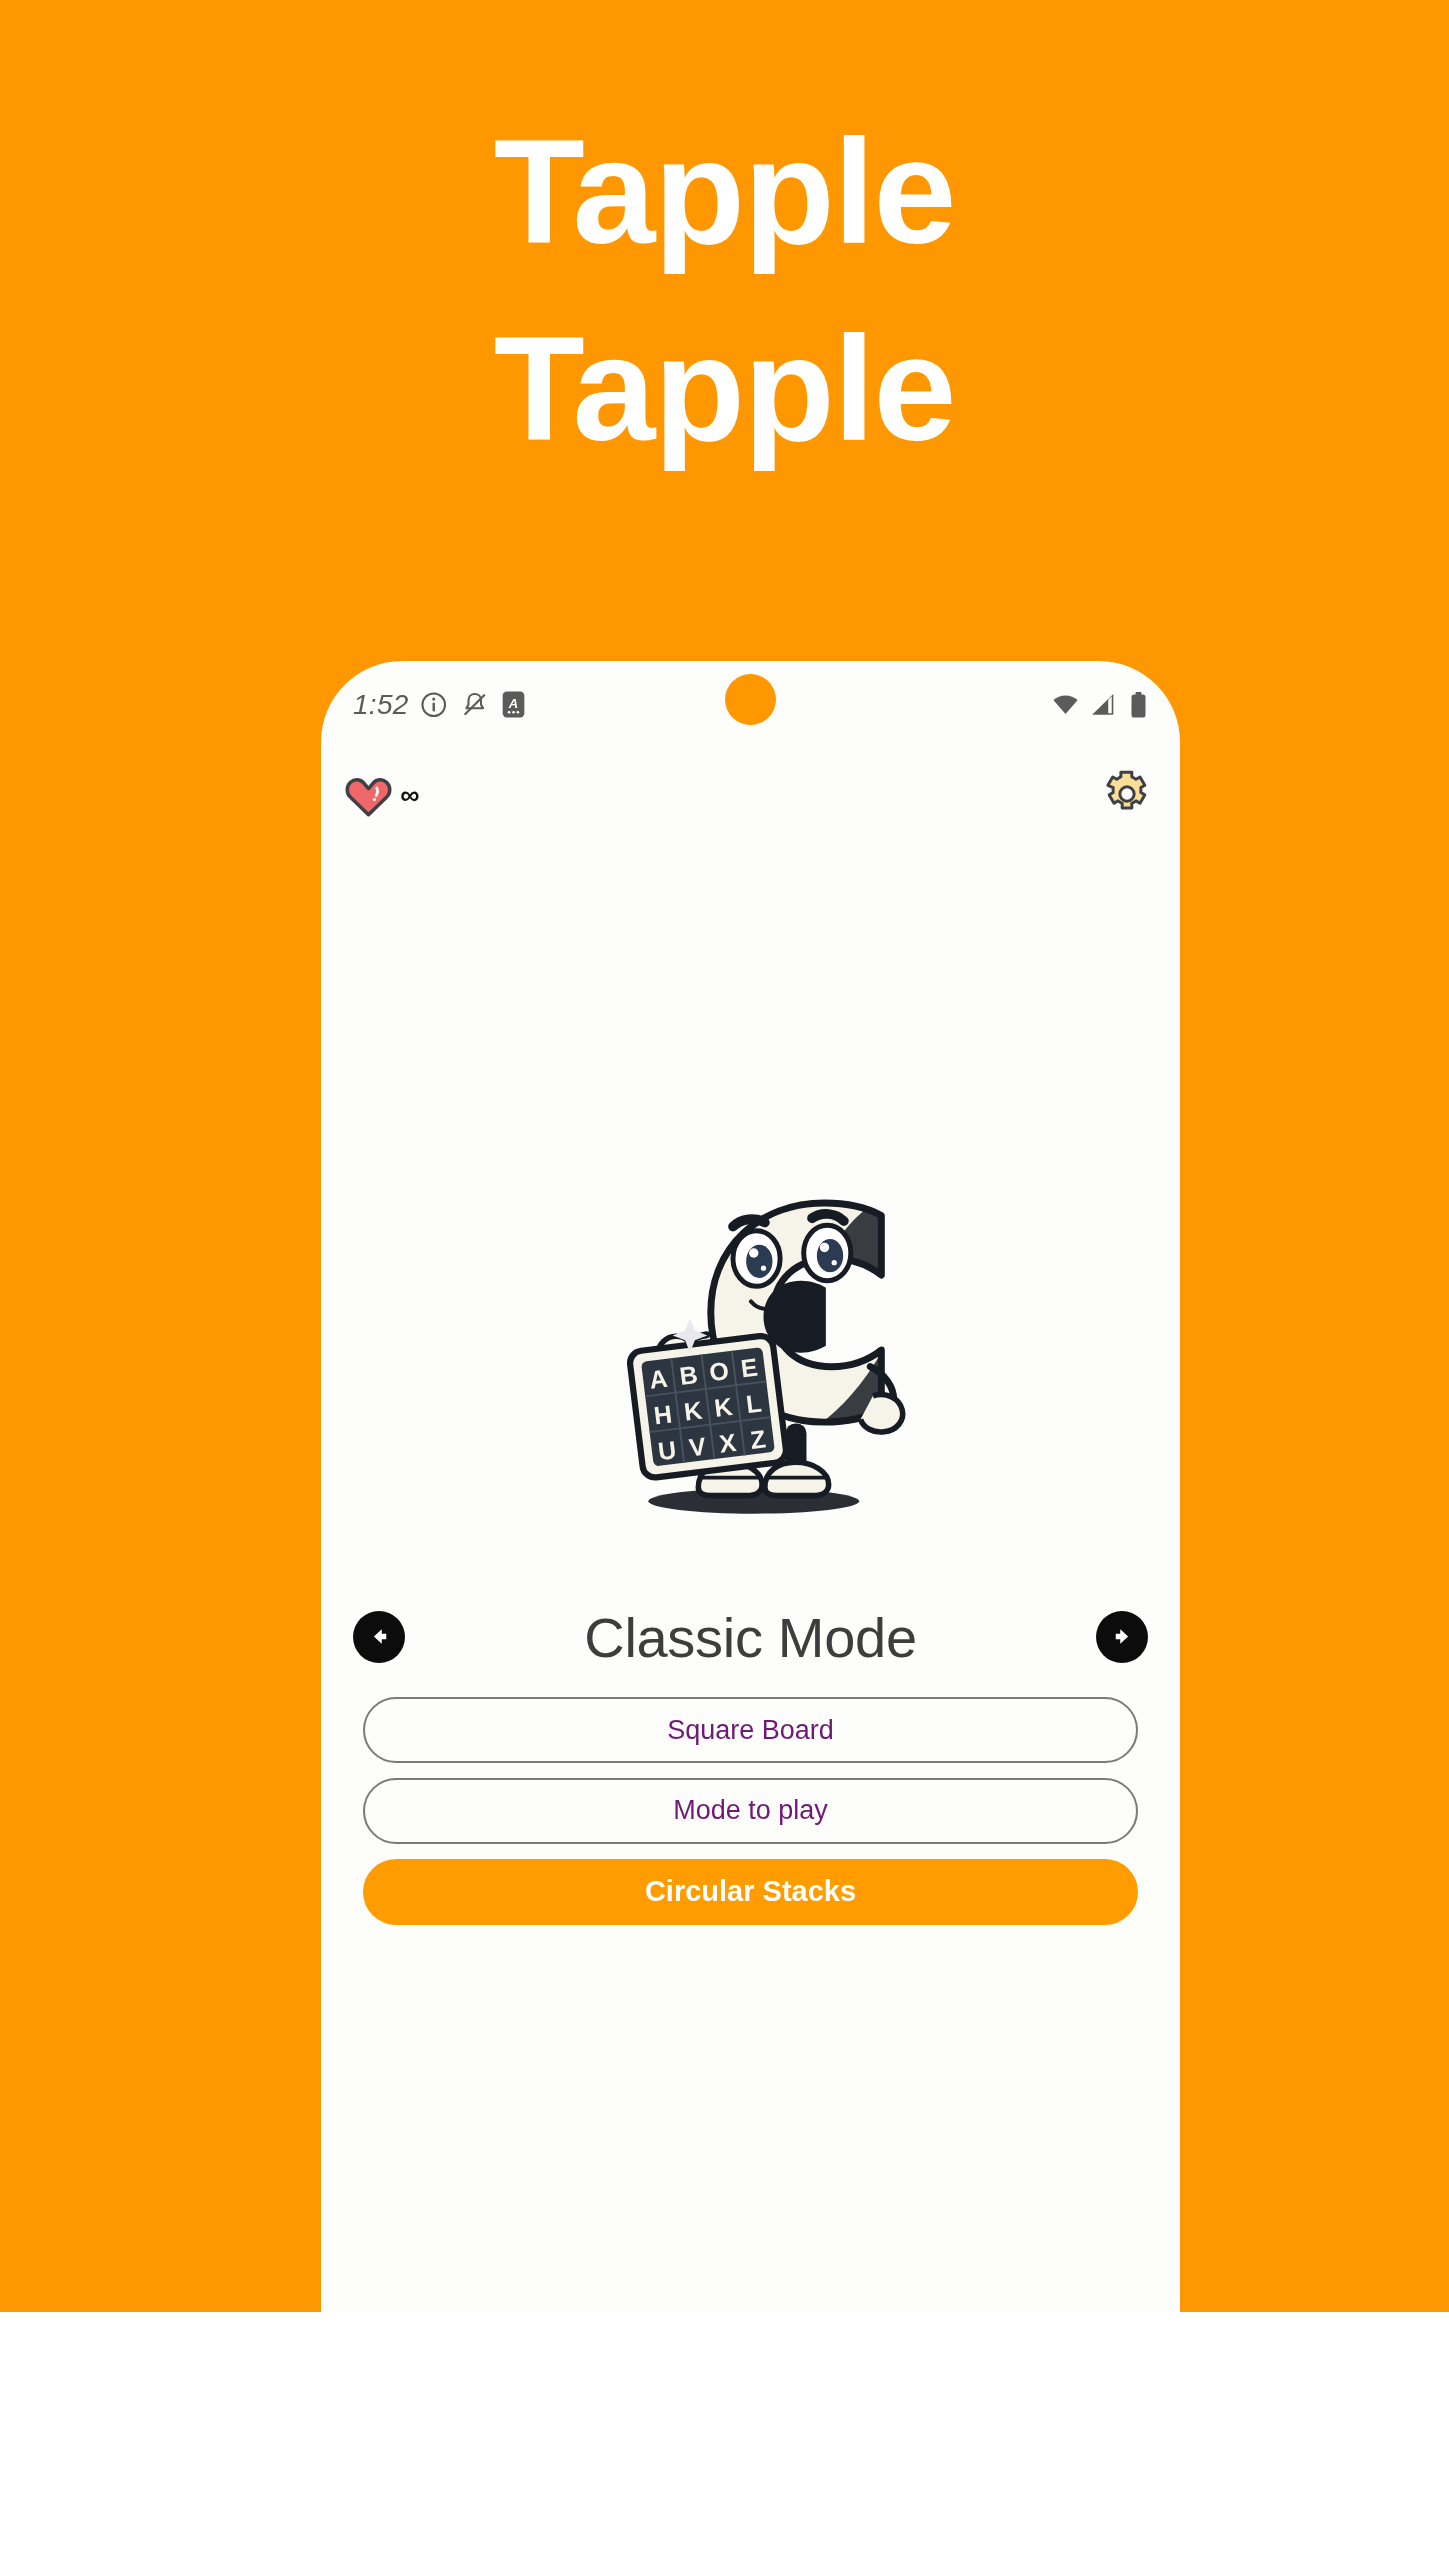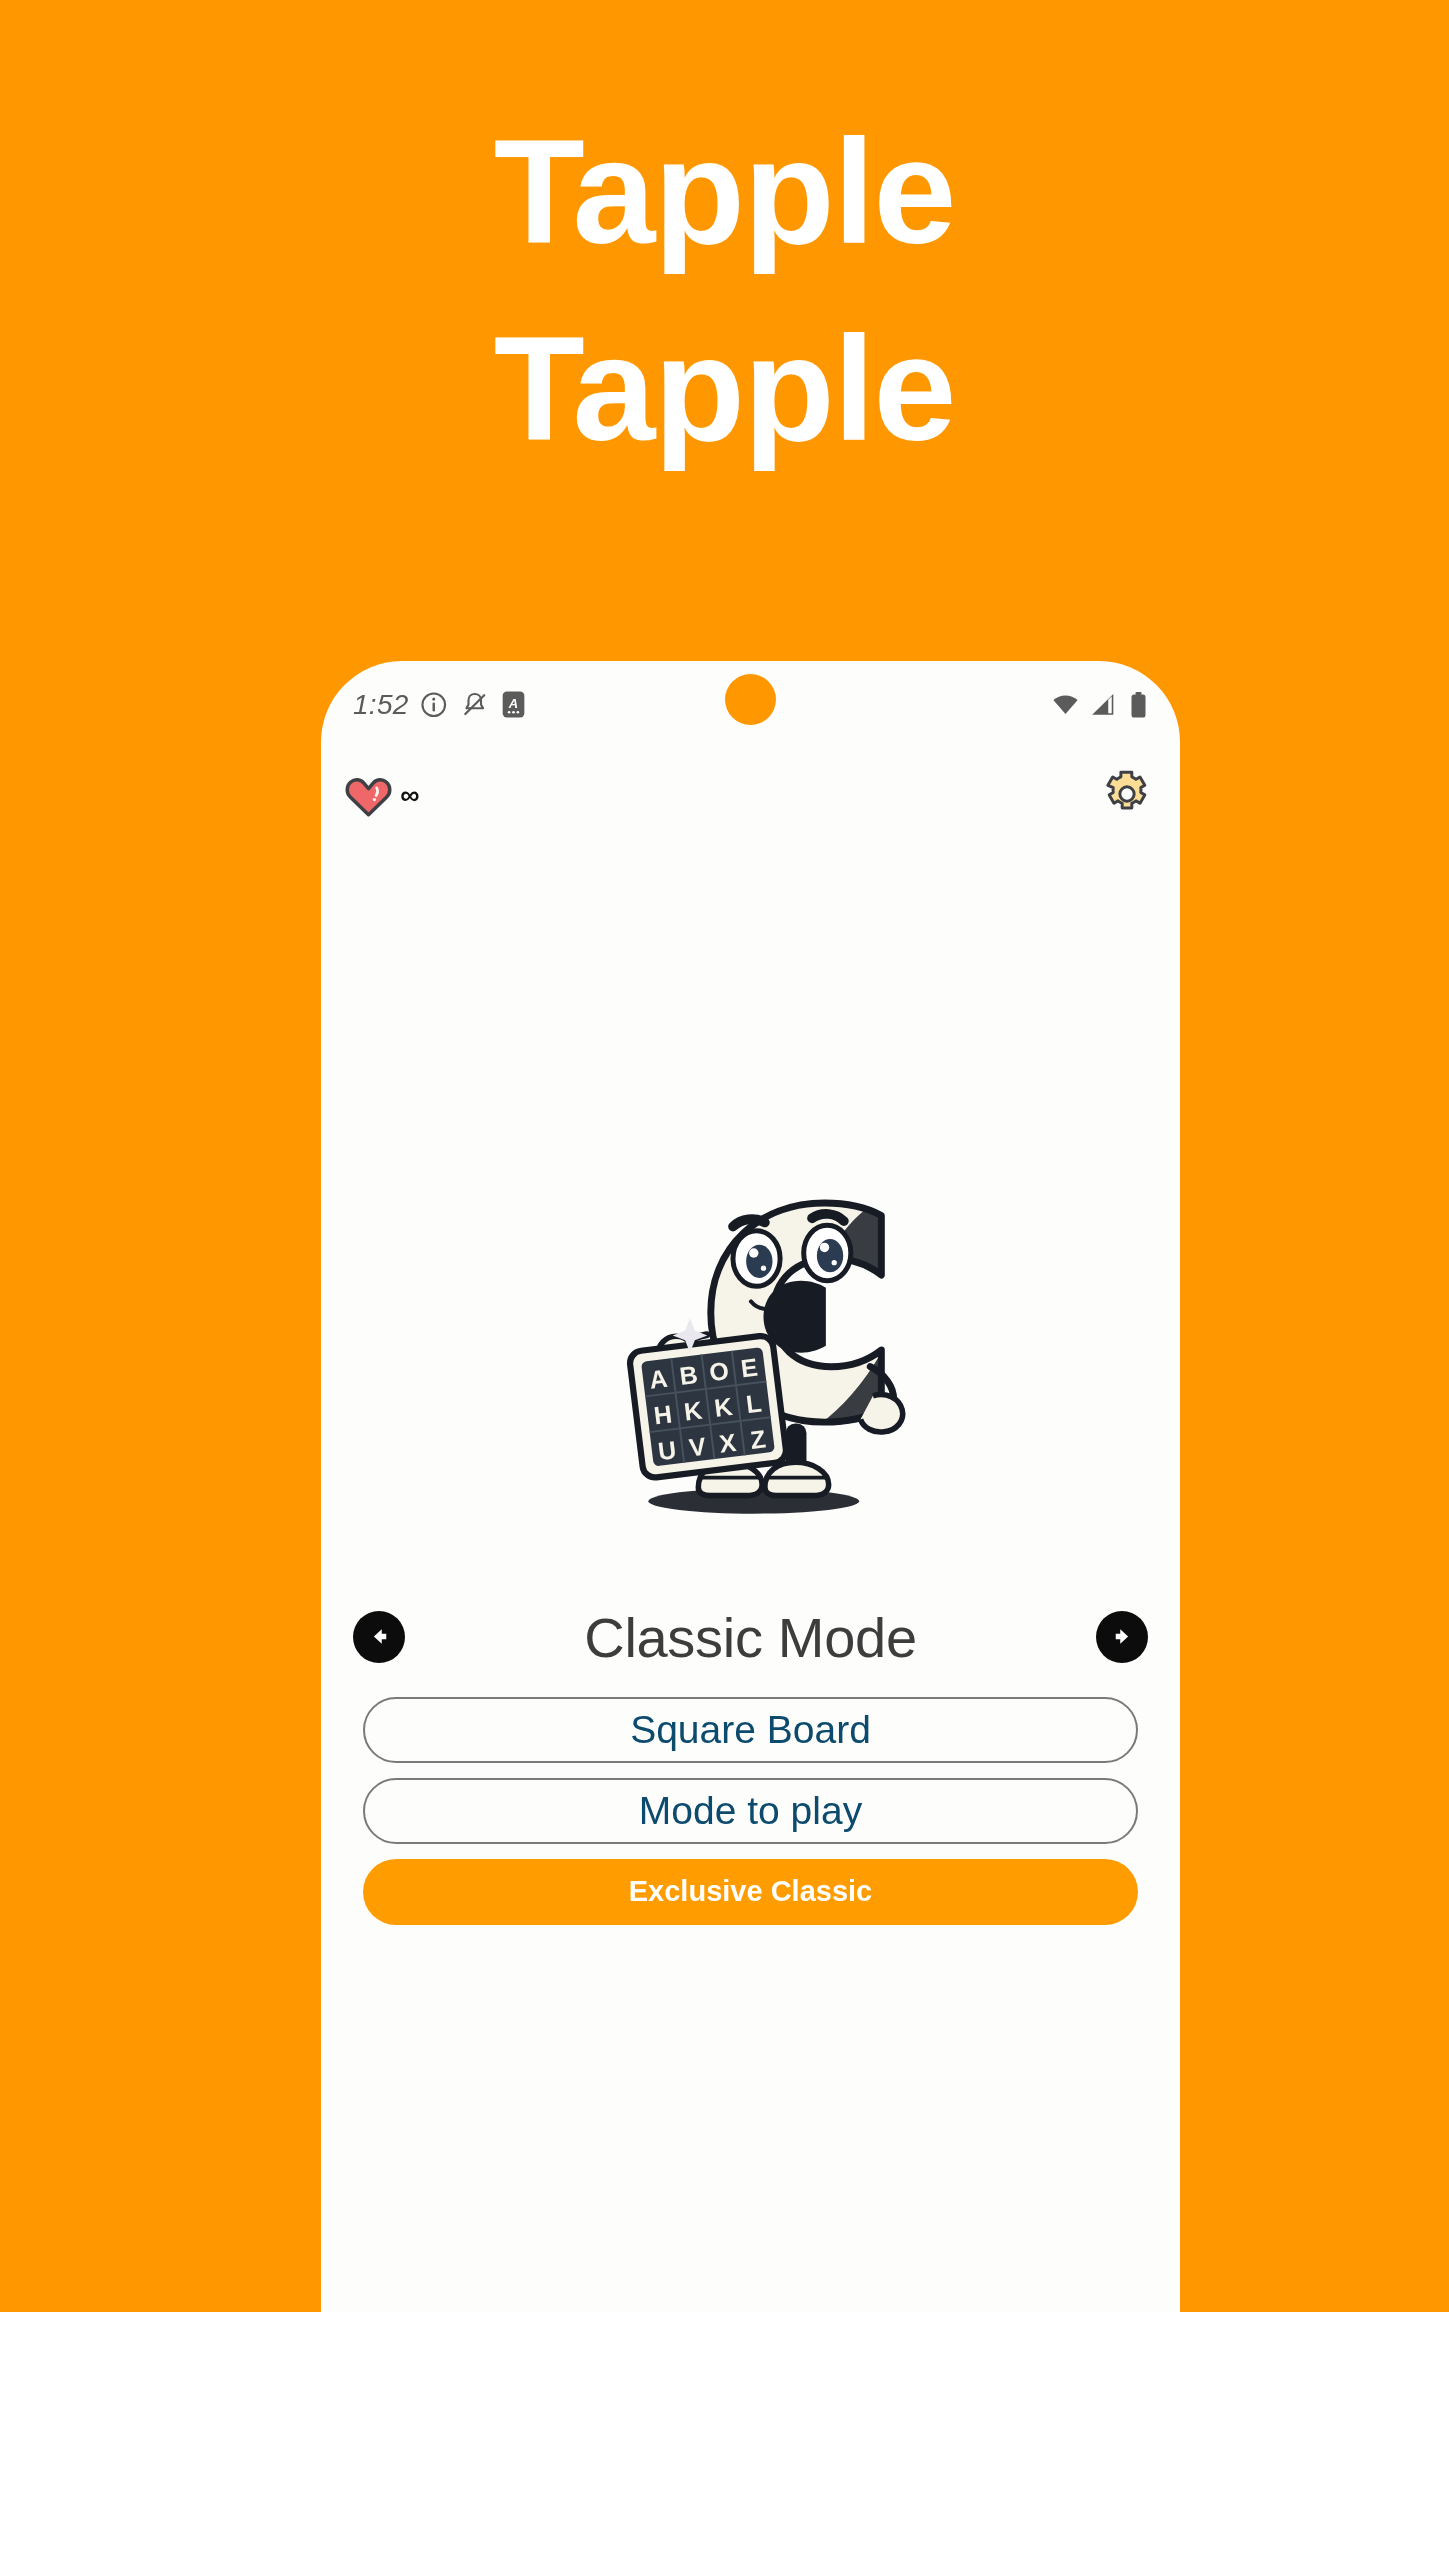--- a/index.html
+++ b/index.html
@@ -170,22 +170,22 @@
     height: 66px;
     border-radius: 33px;
     display: flex;
     align-items: center;
     justify-content: center;
     box-sizing: border-box;
     font-family: "Liberation Sans", sans-serif;
     cursor: pointer;
     background: #fdfdfc;
     border: 2px solid #7a7a7a;
-    color: #0c4a6e;
-    font-size: 39px;
+    color: #701a75;
+    font-size: 27px;
   }
   .opt-btn.primary {
     background: #ff9c00;
     border: none;
     color: #ffffff;
     font-weight: bold;
     font-size: 29px;
   }
 </style>
 </head>
@@ -360,18 +360,18 @@
           <svg width="27" height="27" viewBox="0 0 24 24">
             <path d="M10 5.5 17 12l-7 6.5v-4H6v-5h4z" fill="#ffffff"></path>
           </svg>
         </span>
       </div>
     </div>
 
     <div id="option-list">
       <div class="opt-btn">Square Board</div>
       <div class="opt-btn">Mode to play</div>
-      <div class="opt-btn primary">Exclusive Classic</div>
+      <div class="opt-btn primary">Circular Stacks</div>
     </div>
 
   </div>
 </div>
 
 
 </body></html>

